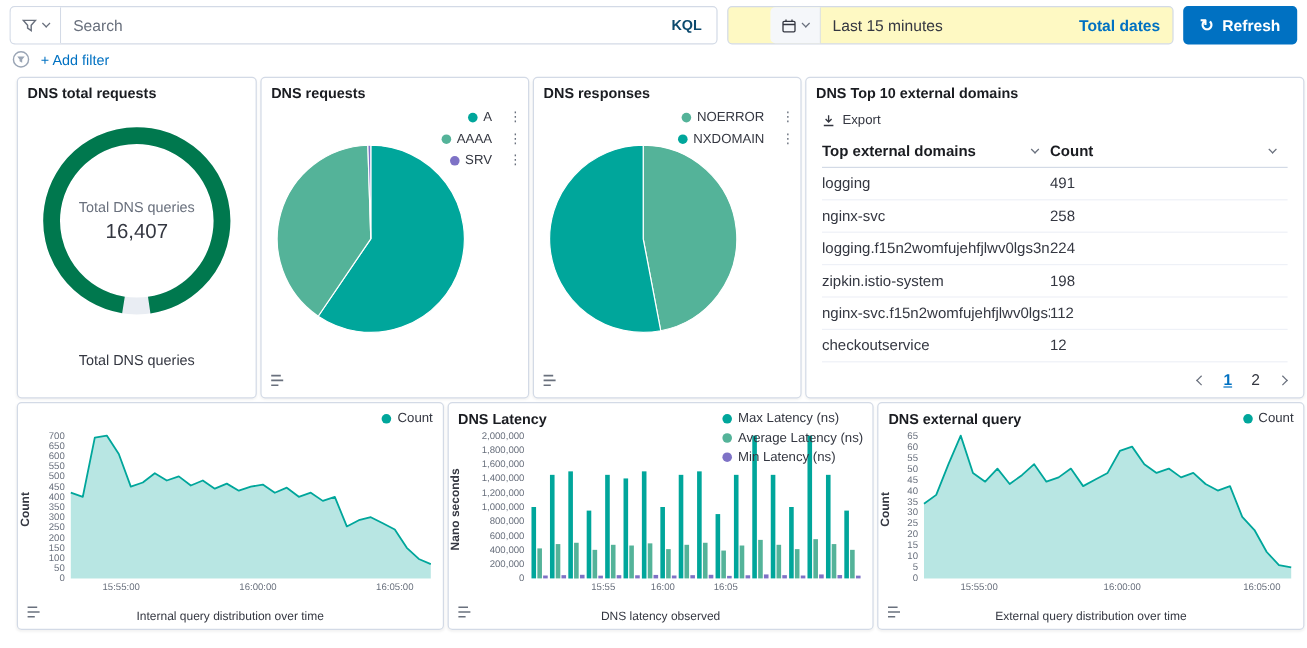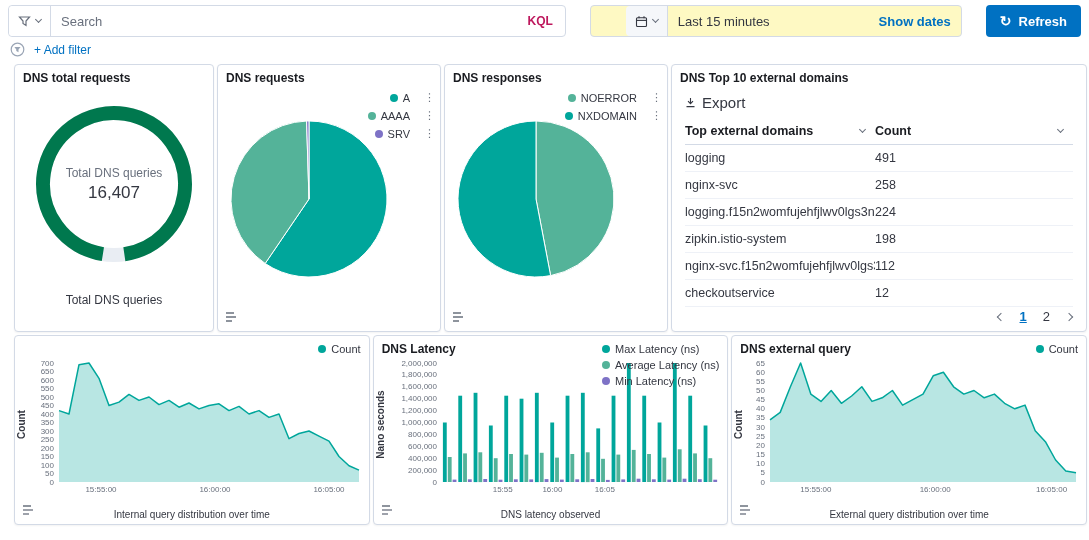--- a/index.html
+++ b/index.html
@@ -1,26 +1,26 @@
 <!DOCTYPE html>
 <html><head>
 <meta charset="utf-8">
 <style>
   * { box-sizing: border-box; margin: 0; padding: 0; }
   html,body { width:1089px; height:540px; overflow:hidden; }
   body { font-family:"Liberation Sans", sans-serif; background:#ffffff; color:#343741; font-size:13px; }
   svg text { font-family:"Liberation Sans", sans-serif; }
 
   
-  .topbar { display:flex; align-items:flex-end; gap:24px; padding:5px 8px 4px; }
+  .topbar { display:flex; align-items:flex-end; gap:8px; padding:5px 8px 4px; }
   .search-group { flex:1; display:flex; align-items:center; height:32px; border:1px solid #d3dae6; border-radius:4px; background:#fff; }
   .saved-query-btn { display:flex; align-items:center; gap:5px; padding:0 9px; height:100%; border:none; border-right:1px solid #d3dae6; background:#fff; border-radius:4px 0 0 4px; cursor:pointer; }
   .search-input { flex:1; border:none; outline:none; height:100%; padding:0 10px; font-size:13px; color:#343741; font-family:"Liberation Sans",sans-serif; background:transparent; }
   .search-input::placeholder { color:#69707d; }
-  .kql-btn { padding:0 12px; color:#be185d; font-size:12px; font-weight:600; background:none; border:none; cursor:pointer; }
+  .kql-btn { padding:0 12px; color:#0c4a6e; font-size:12px; font-weight:600; background:none; border:none; cursor:pointer; }
   .date-group { display:flex; align-items:center; width:372px; height:32px; border:1px solid #d3dae6; border-radius:4px; background:#fef9c3;padding-left:35px; }
   .cal-btn { display:flex; align-items:center; gap:5px; padding:0 9px; height:100%; border:none; border-right:1px solid #d3dae6; background:#f5f7fa; border-radius:4px 0 0 4px; cursor:pointer; }
   .time-range-text { flex:1; padding:0 10px; font-size:13px; color:#343741; cursor:pointer; }
   .show-dates-btn { padding:0 10px; color:#0071c2; font-size:13px; font-weight:600; background:none; border:none; cursor:pointer; }
   .refresh-btn { display:flex; align-items:center; justify-content:center; gap:7px; height:32px; min-width:92px; padding:0 14px; background:#0071c2; color:#fff; border:none; border-radius:4px; font-size:13px; font-weight:600; cursor:pointer; font-family:"Liberation Sans",sans-serif; }
   .refresh-glyph { font-size:14px; line-height:1; }
   .chev { display:inline-block; width:5px; height:5px; border-right:1.4px solid #69707d; border-bottom:1.4px solid #69707d; transform:rotate(45deg); margin-top:-3px; }
 
   
   .filterbar { display:flex; align-items:center; gap:9px; padding:1px 10px 5px; }
@@ -42,21 +42,21 @@
 
   
   .pie-legend { position:absolute; top:26px; right:5px; display:flex; flex-direction:column; gap:5px; font-size:11px; color:#343741; z-index:2; align-items:flex-end; }
   .legend-item { display:flex; align-items:center; gap:5px; cursor:pointer; }
   .dot { width:8px; height:8px; border-radius:50%; flex:none; }
   .legend-menu { color:#69707d; margin-left:9px; cursor:pointer; font-size:11px; }
   .pie-wrap { position:absolute; top:26px; bottom:24px; left:0; right:40px; display:flex; align-items:center; justify-content:center; }
   .legend-toggle { position:absolute; left:7px; bottom:5px; width:18px; height:15px; cursor:pointer; }
 
   
-  .export-row { display:flex; align-items:center; gap:6px; padding:7px 13px 5px; font-size:15px; color:#343741; cursor:pointer; width:max-content;justify-content:flex-end; }
+  .export-row { display:flex; align-items:center; gap:6px; padding:7px 13px 5px; font-size:11px; color:#343741; cursor:pointer; width:max-content;justify-content:flex-end; }
   .domains-table { width:calc(100% - 26px); margin:2px 13px 0; border-collapse:collapse; font-size:12.5px; table-layout:fixed; }
   .domains-table th { text-align:left; font-weight:700; padding:6px 0; border-bottom:1px solid #d3dae6; color:#1a1c21; cursor:pointer; }
   .domains-table th:last-child { width:198px; }
   .th-inner { display:flex; align-items:center; justify-content:space-between; padding-right:10px; }
   .domains-table td { padding:6px 0; border-bottom:1px solid #eef1f7; color:#343741; white-space:nowrap; overflow:hidden; }
   .pagination { position:absolute; right:14px; bottom:7px; display:flex; align-items:center; gap:16px; font-size:13px; }
   .page-btn { color:#343741; text-decoration:none; cursor:pointer; }
   .page-btn.current { color:#0071c2; text-decoration:underline; font-weight:600; }
   .pchev { display:inline-block; width:6px; height:6px; border-top:1.6px solid #69707d; border-right:1.6px solid #69707d; cursor:pointer; }
   .pchev.left { transform:rotate(-135deg); }
@@ -88,21 +88,21 @@
     <button class="cal-btn">
       <svg width="13" height="13" viewBox="0 0 13 13">
           <rect x="1.5" y="2.8" width="10" height="8.7" rx="1" fill="none" stroke="#343741" stroke-width="1.1"></rect>
           <line x1="1.5" y1="5.4" x2="11.5" y2="5.4" stroke="#343741" stroke-width="1.1"></line>
           <line x1="4" y1="1.2" x2="4" y2="3.2" stroke="#343741" stroke-width="1.1"></line>
           <line x1="9" y1="1.2" x2="9" y2="3.2" stroke="#343741" stroke-width="1.1"></line>
         </svg>
       <span class="chev"></span>
     </button>
     <span class="time-range-text">Last 15 minutes</span>
-    <button class="show-dates-btn">Show dates</button>
+    <button class="show-dates-btn">Total dates</button>
   </div>
   <button class="refresh-btn">
     <span class="refresh-glyph">↻</span>
     <span>Refresh</span>
   </button>
 </div>
 
 <div class="filterbar">
   <svg width="15" height="15" viewBox="0 0 15 15" style="cursor:pointer">
     <circle cx="7.5" cy="7.5" r="6.3" fill="none" stroke="#9aa5b5" stroke-width="1.2"></circle>

